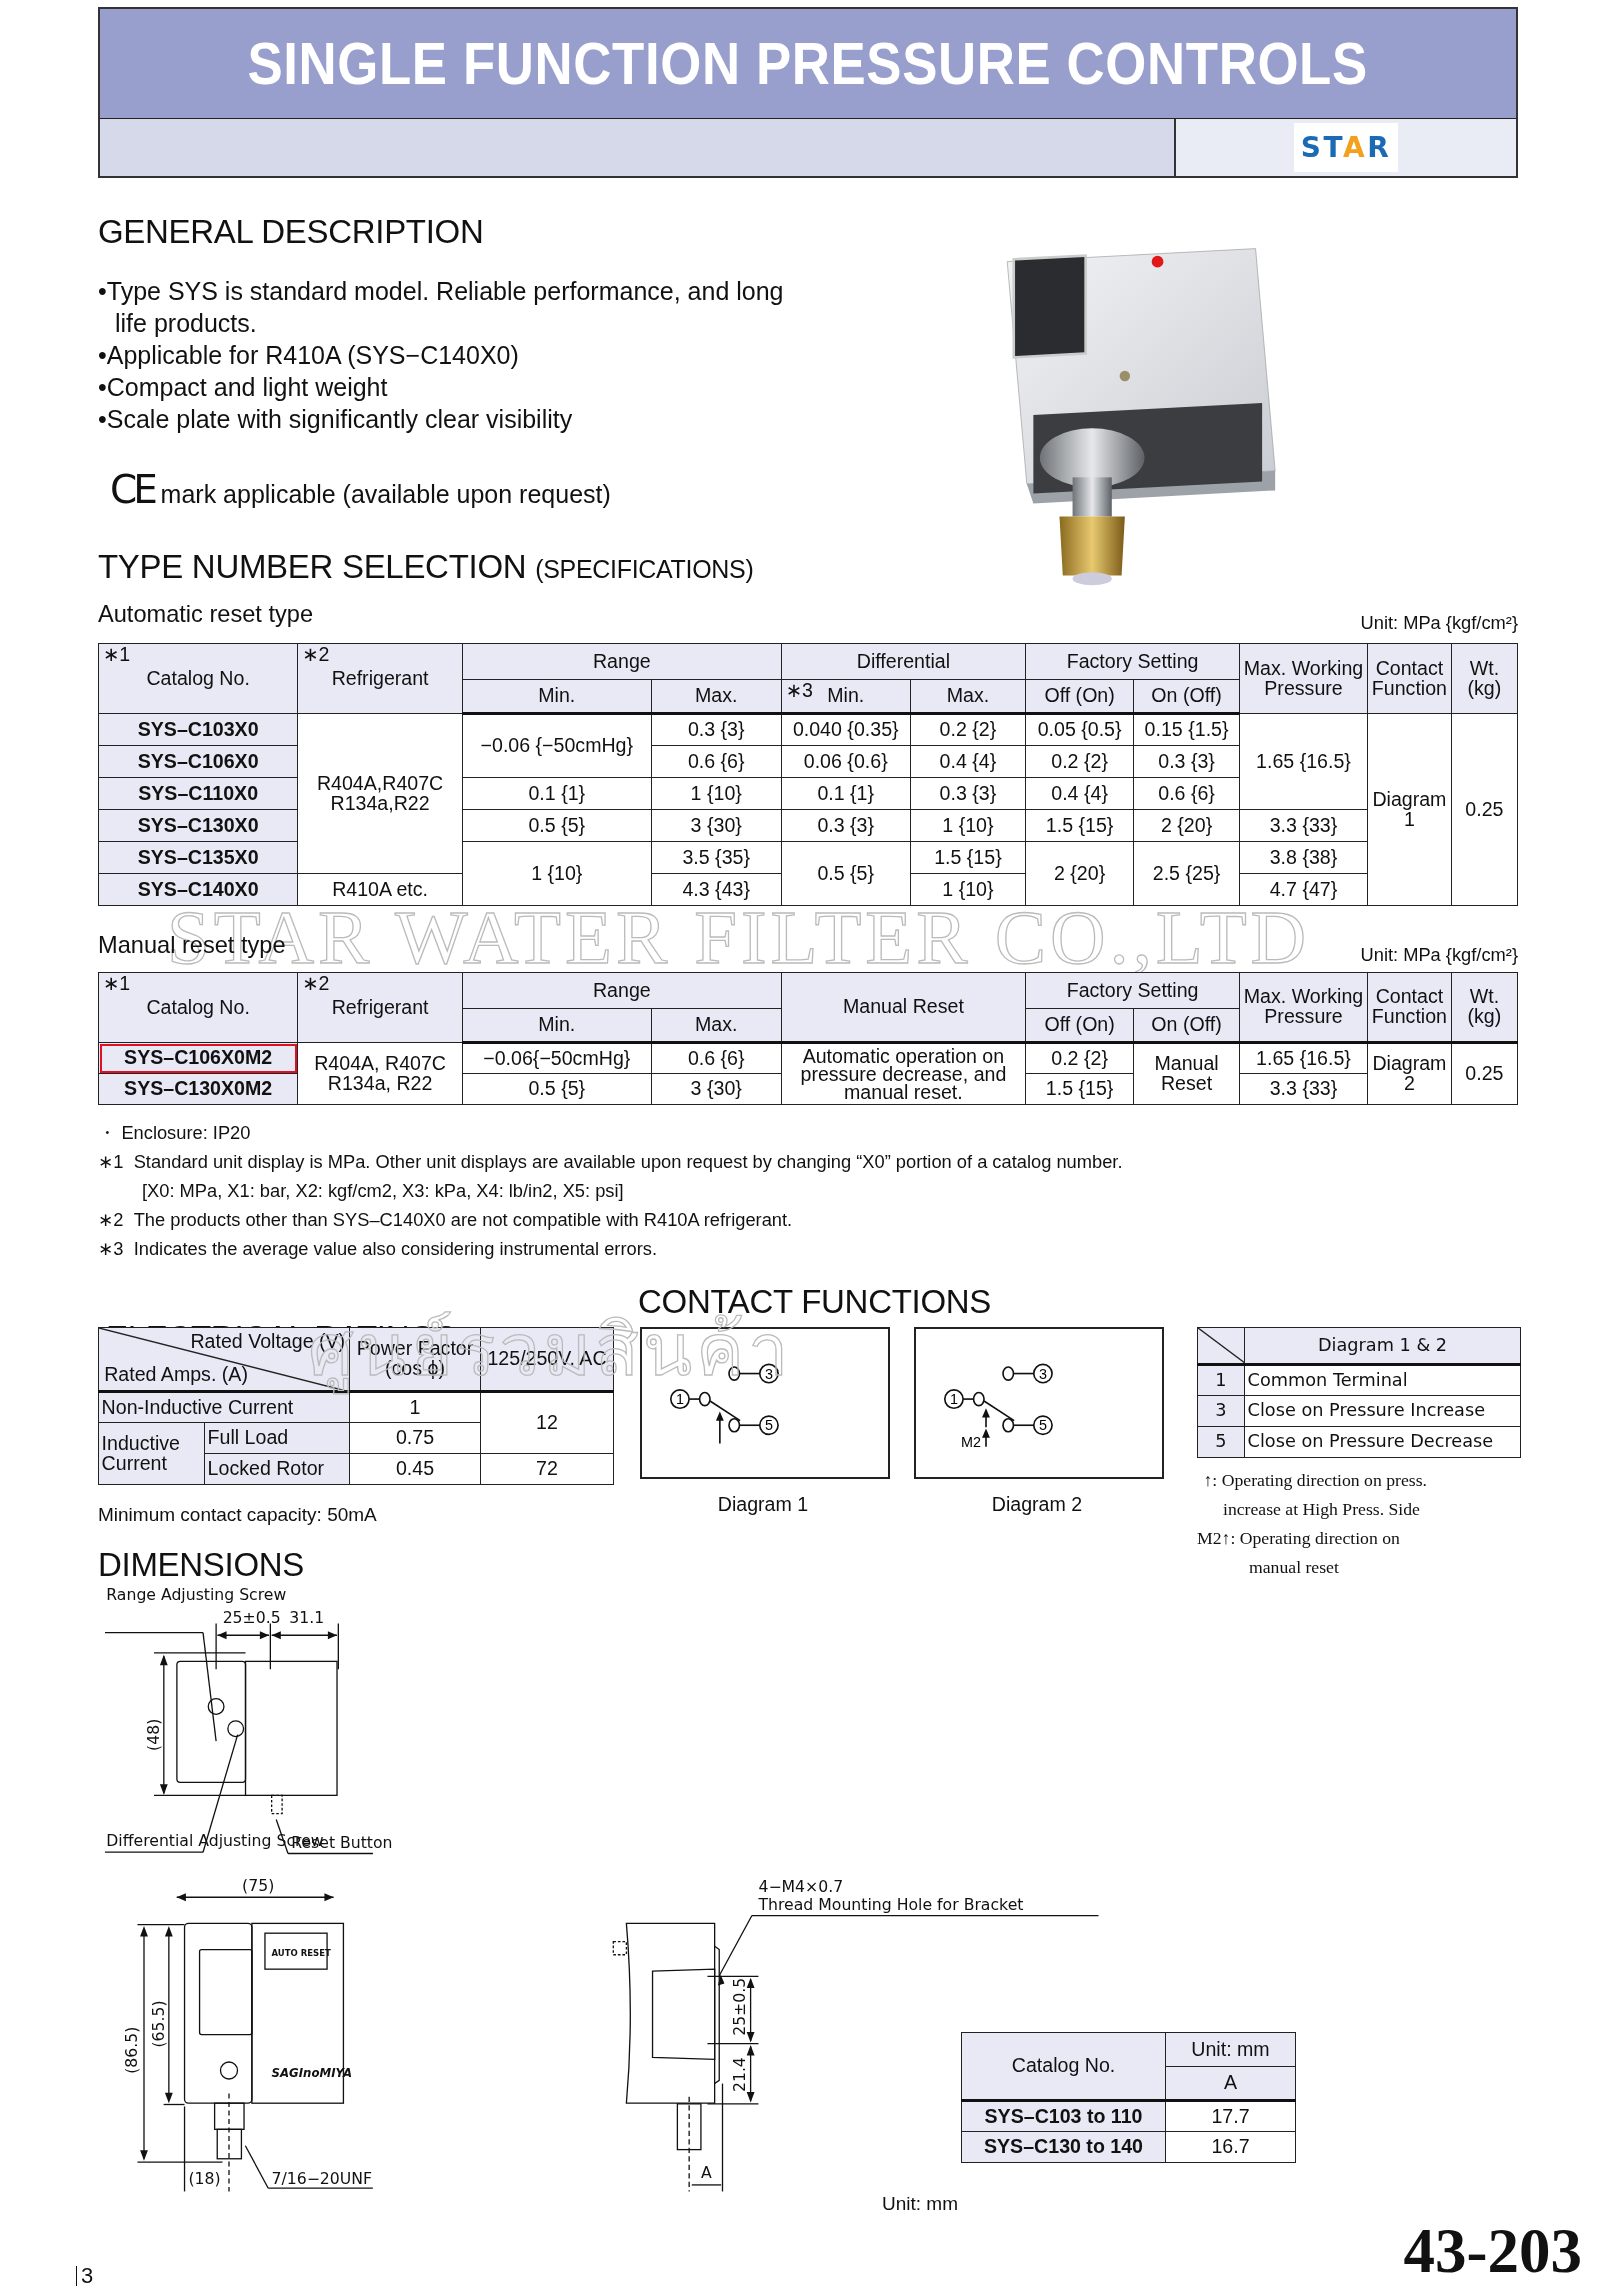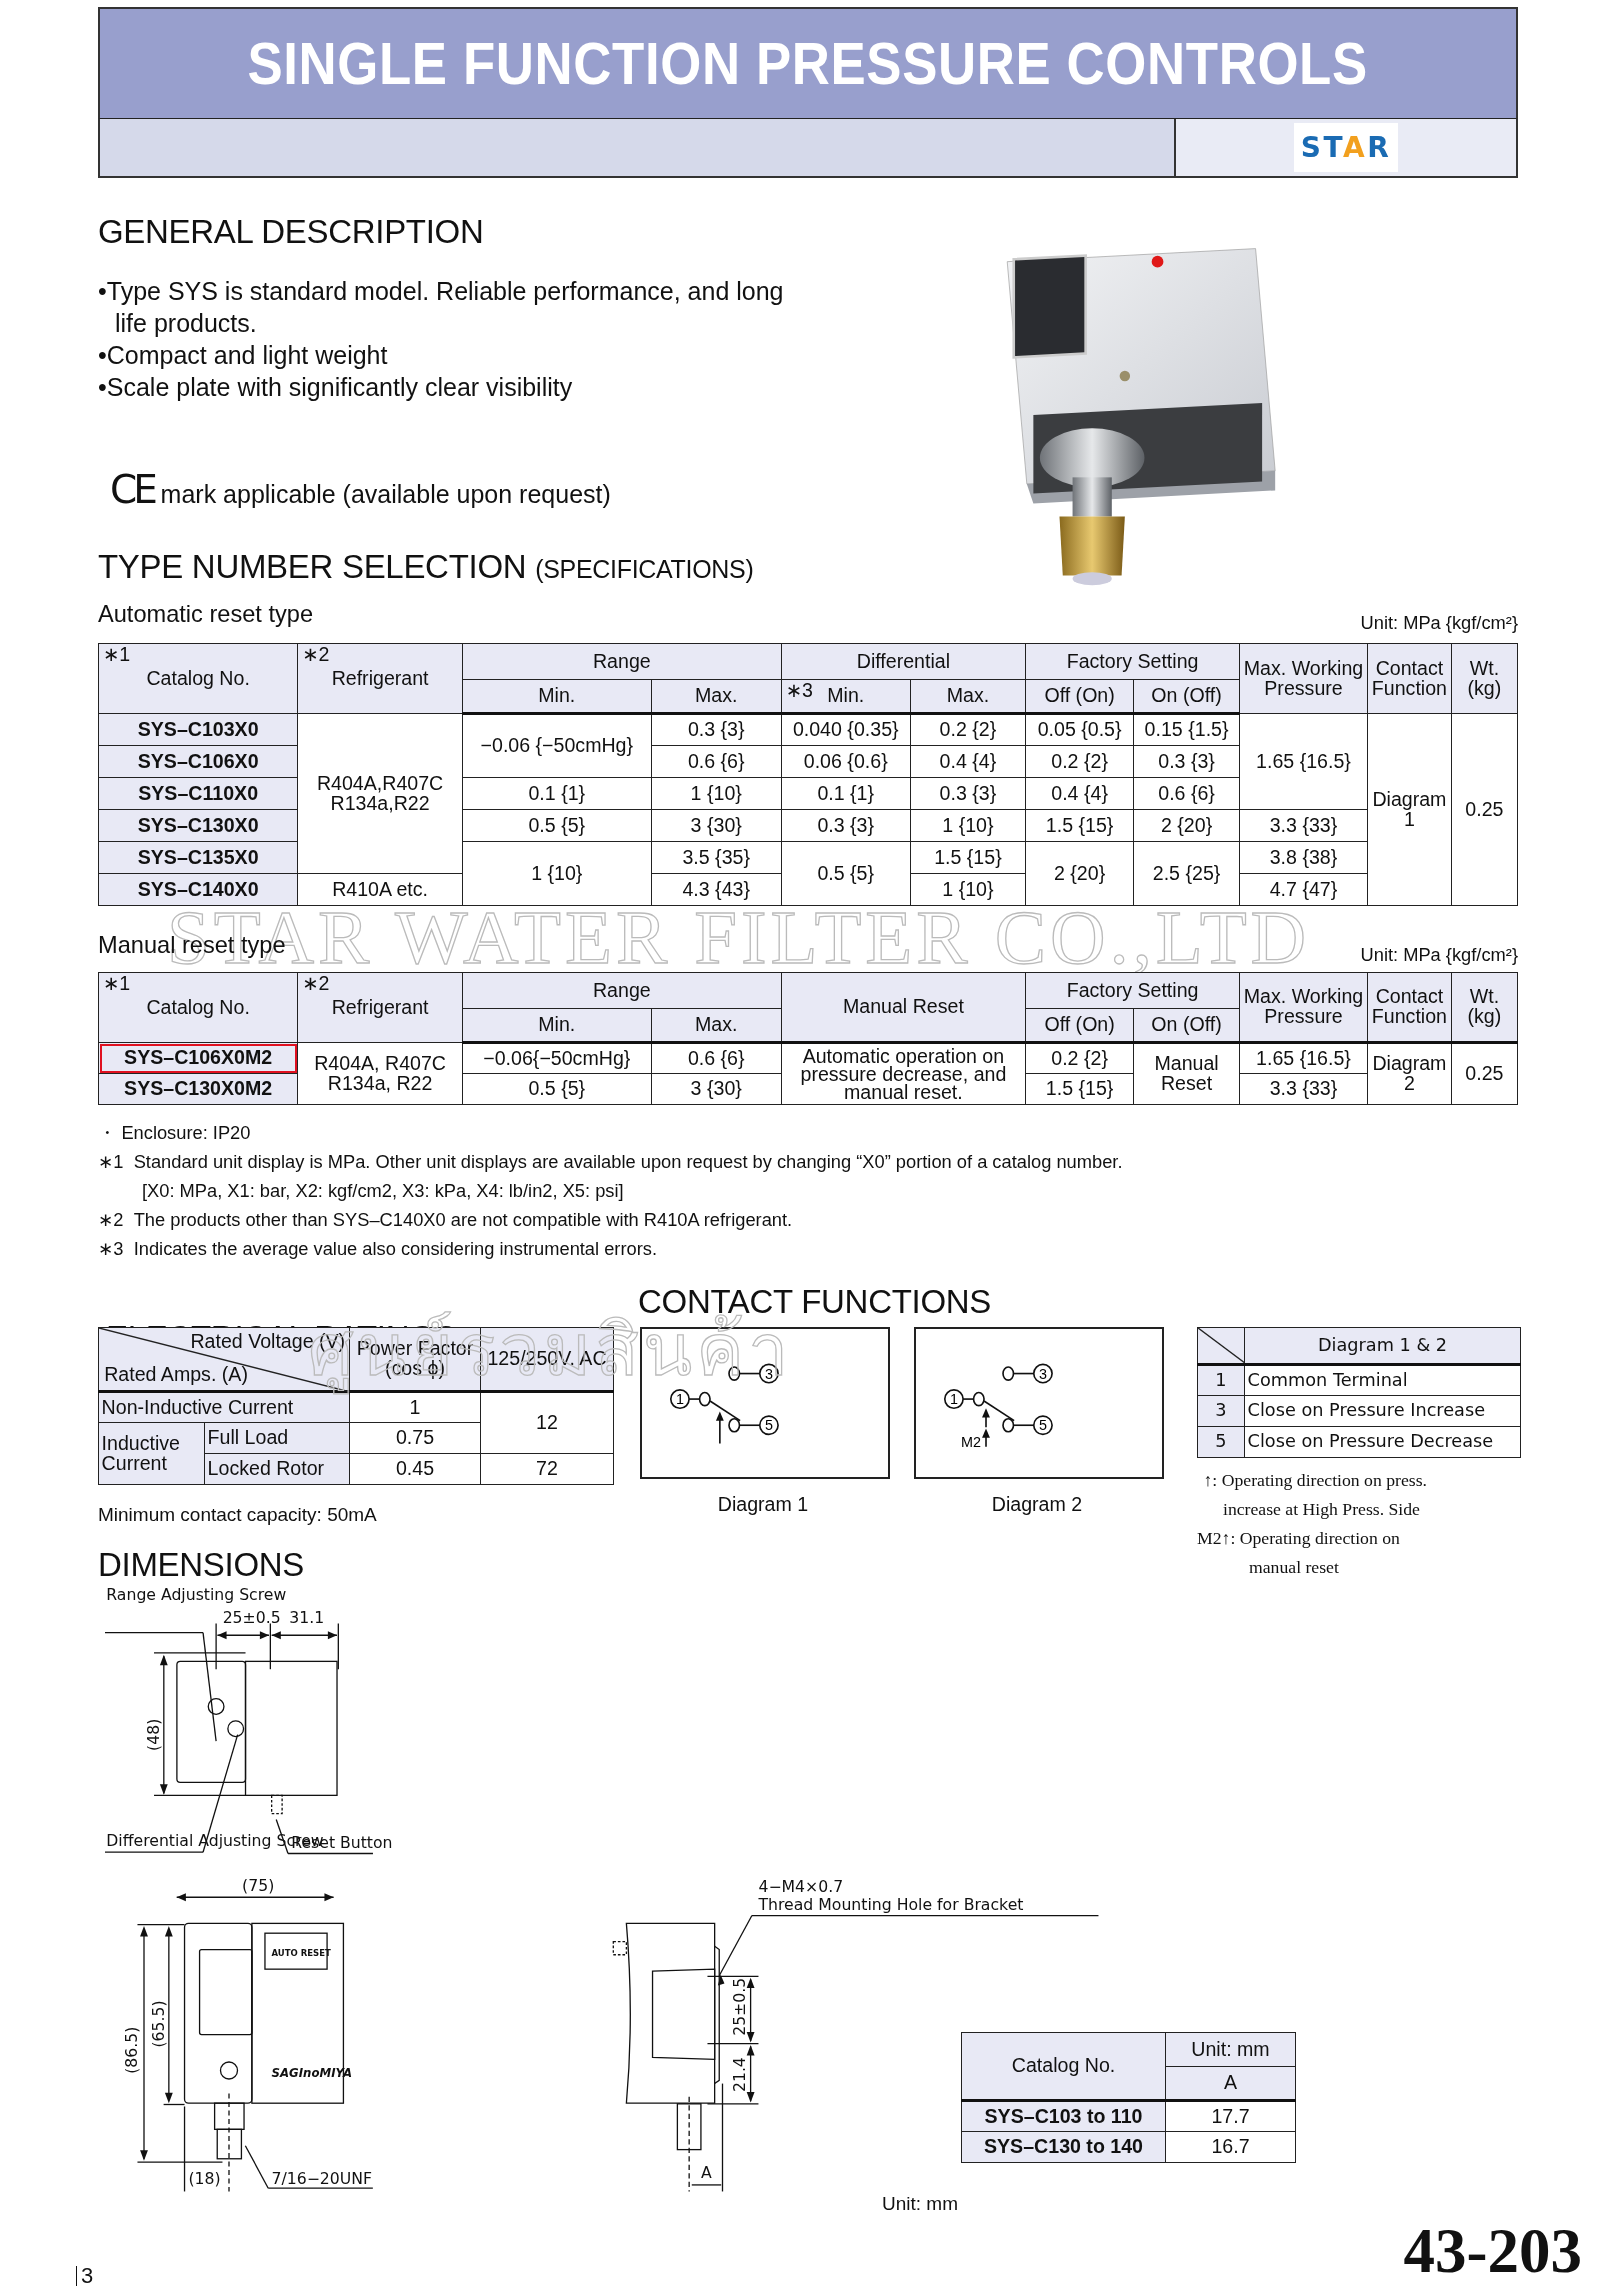--- a/index.html
+++ b/index.html
@@ -55,20 +55,21 @@
   <div class="logo-cell">
     <div class="logo">
       <span>ST</span><span class="a">A</span><span>R</span>
     </div>
   </div>
 </div>
 
 <h2 class="abs sec" style="left:98px; top:213px;">GENERAL DESCRIPTION</h2>
 <div class="abs bullets" style="left:98px; top:275px; width:720px;">
   <div>•Type SYS is standard model. Reliable performance, and long life products.</div>
+  <div>•Applicable for R410A (SYS−C140X0)</div>
   <div>•Compact and light weight</div>
   <div>•Scale plate with significantly clear visibility</div>
 </div>
 <div class="abs ce" style="left:110px; top:470px;">
   <span class="mark">CE</span>
   <span>mark applicable (available upon request)</span>
 </div>
 
 <div class="abs" style="left:968px; top:222px; width:366px; height:380px;">
   <svg width="366" height="380" viewBox="0 0 560 580">

